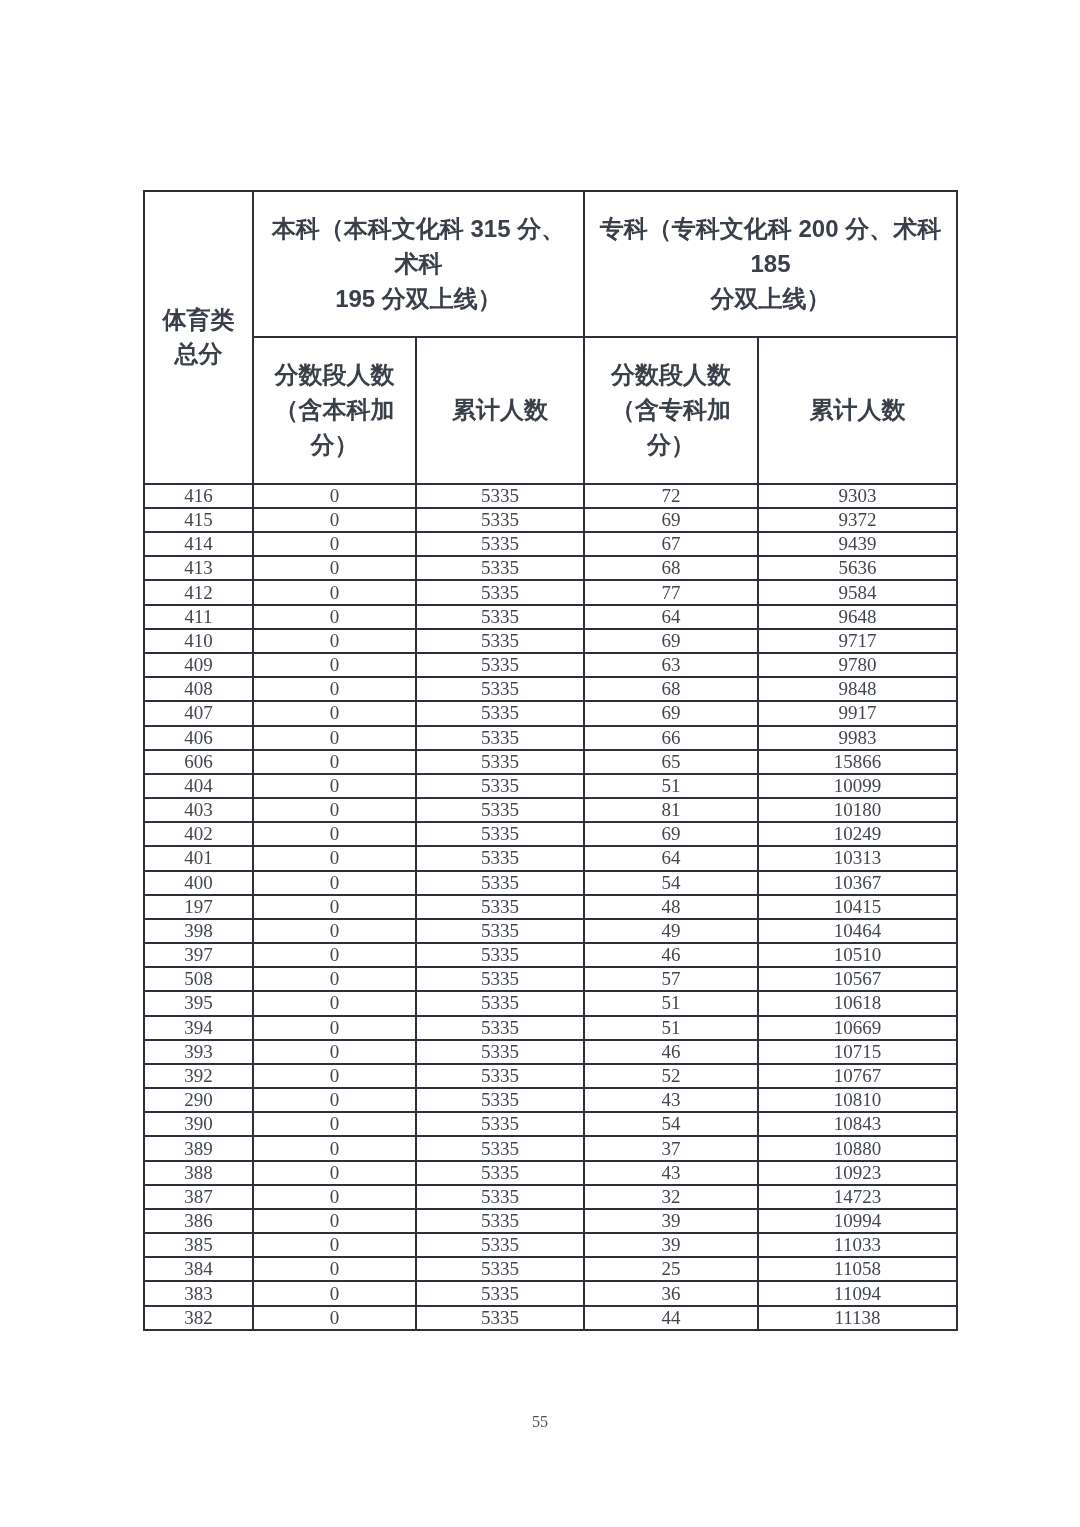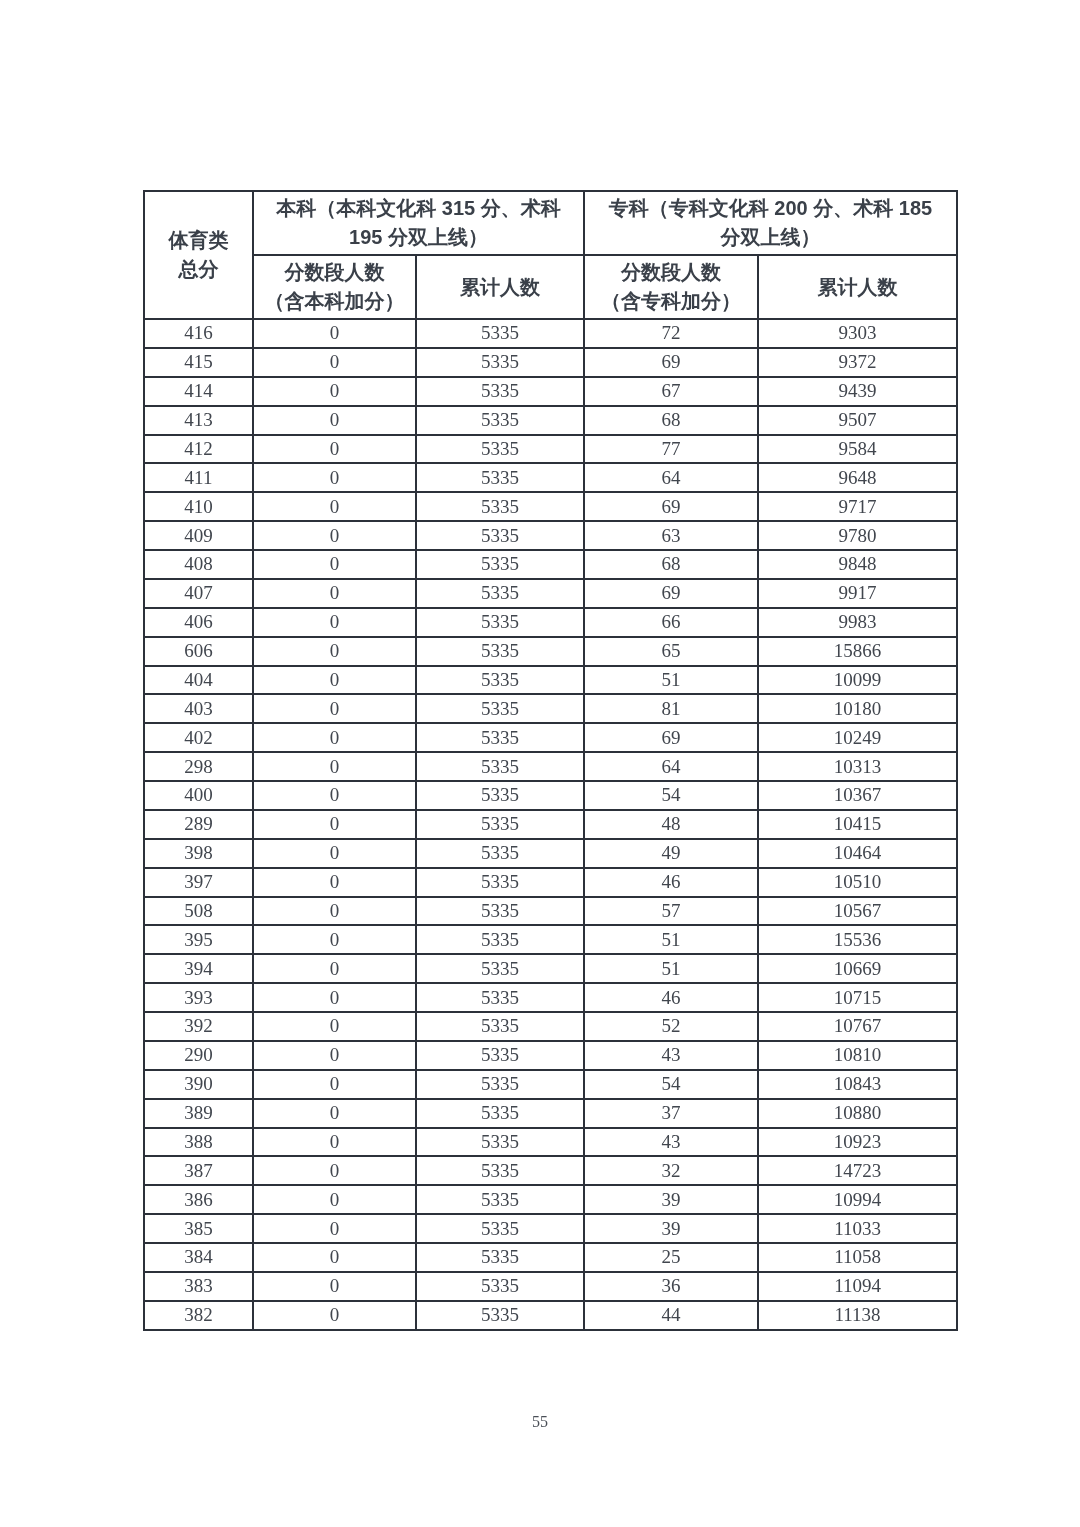--- a/index.html
+++ b/index.html
@@ -28,24 +28,24 @@
   table.score-table th,
   table.score-table td {
     border: 2px solid #2c313a;
     text-align: center;
     vertical-align: middle;
     overflow: hidden;
   }
   table.score-table th {
     font-family: "Liberation Sans", "DejaVu Sans", sans-serif;
     font-weight: 600;
-    font-size: 20px;
+    font-size: 24px;
     line-height: 1.45;
     white-space: pre-line;
-    padding: 2px 6px;
+    padding: 20px 6px;
   }
   tr.group-row { height: 55px; }
   tr.sub-row { height: 60px; }
   th.corner-cell { font-size: 21px; line-height: 1.6; }
   table.score-table td {
     font-size: 19px;
     font-family: "Liberation Serif", "DejaVu Serif", serif;
     color: #41464e;
     padding: 0 4px;
   }
@@ -112,21 +112,21 @@
             <td>0</td>
             <td>5335</td>
             <td>67</td>
             <td>9439</td>
           </tr>
           <tr>
             <td>413</td>
             <td>0</td>
             <td>5335</td>
             <td>68</td>
-            <td>9507</td>
+            <td>5636</td>
           </tr>
           <tr>
             <td>412</td>
             <td>0</td>
             <td>5335</td>
             <td>77</td>
             <td>9584</td>
           </tr>
           <tr>
             <td>411</td>
@@ -192,35 +192,35 @@
             <td>10180</td>
           </tr>
           <tr>
             <td>402</td>
             <td>0</td>
             <td>5335</td>
             <td>69</td>
             <td>10249</td>
           </tr>
           <tr>
-            <td>298</td>
+            <td>401</td>
             <td>0</td>
             <td>5335</td>
             <td>64</td>
             <td>10313</td>
           </tr>
           <tr>
             <td>400</td>
             <td>0</td>
             <td>5335</td>
             <td>54</td>
             <td>10367</td>
           </tr>
           <tr>
-            <td>289</td>
+            <td>197</td>
             <td>0</td>
             <td>5335</td>
             <td>48</td>
             <td>10415</td>
           </tr>
           <tr>
             <td>398</td>
             <td>0</td>
             <td>5335</td>
             <td>49</td>
@@ -238,21 +238,21 @@
             <td>0</td>
             <td>5335</td>
             <td>57</td>
             <td>10567</td>
           </tr>
           <tr>
             <td>395</td>
             <td>0</td>
             <td>5335</td>
             <td>51</td>
-            <td>15536</td>
+            <td>10618</td>
           </tr>
           <tr>
             <td>394</td>
             <td>0</td>
             <td>5335</td>
             <td>51</td>
             <td>10669</td>
           </tr>
           <tr>
             <td>393</td>

